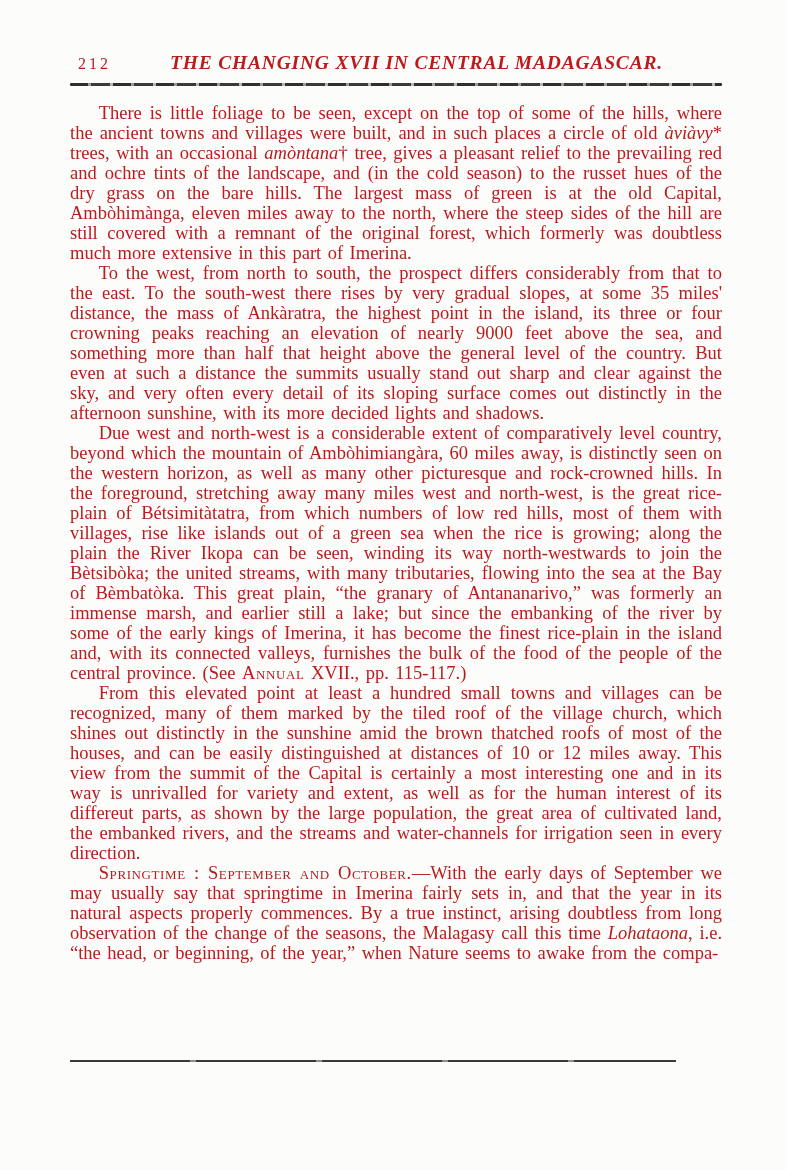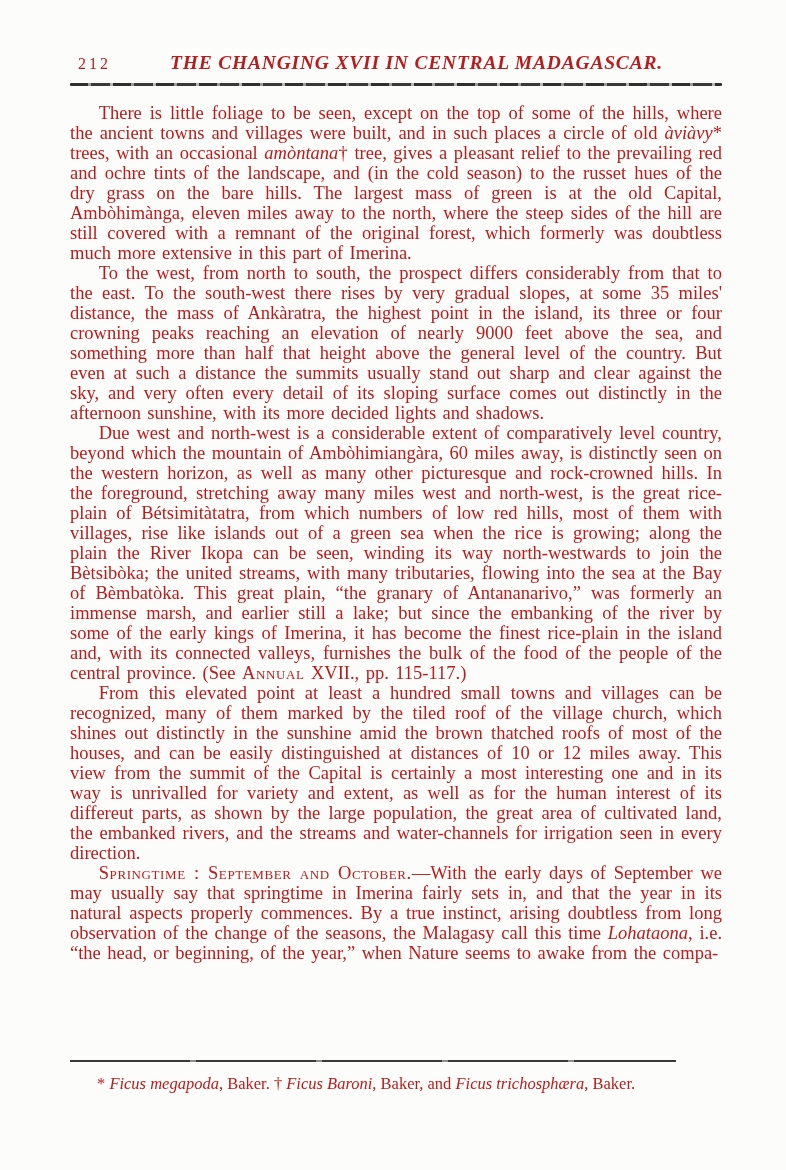--- a/index.html
+++ b/index.html
@@ -108,17 +108,14 @@
         <p class="para"><span>There is little foliage to be seen, except on the top of some of the hills, where the ancient towns and villages were built, and in such places a circle of old </span><span class="run-italic">àviàvy</span><span>* trees, with an occasional </span><span class="run-italic">amòntana</span><span>† tree, gives a pleasant relief to the prevailing red and ochre tints of the landscape, and (in the cold season) to the russet hues of the dry grass on the bare hills.  The largest mass of green is at the old Capital, Ambòhimànga, eleven miles away to the north, where the steep sides of the hill are still covered with a remnant of the original forest, which formerly was doubtless much more extensive in this part of Imerina.</span></p>
         <p class="para"><span>To the west, from north to south, the prospect differs considerably from that to the east.  To the south-west there rises by very gradual slopes, at some 35 miles' distance, the mass of Ankàratra, the highest point in the island, its three or four crowning peaks reaching an elevation of nearly 9000 feet above the sea, and something more than half that height above the general level of the country.  But even at such a distance the summits usually stand out sharp and clear against the sky, and very often every detail of its sloping surface comes out distinctly in the afternoon sunshine, with its more decided lights and shadows.</span></p>
         <p class="para"><span>Due west and north-west is a considerable extent of comparatively level country, beyond which the mountain of Ambòhimiangàra, 60 miles away, is distinctly seen on the western horizon, as well as many other picturesque and rock-crowned hills.  In the foreground, stretching away many miles west and north-west, is the great rice-plain of Bétsimitàtatra, from which numbers of low red hills, most of them with villages, rise like islands out of a green sea when the rice is growing; along the plain the River Ikopa can be seen, winding its way north-westwards to join the Bètsibòka; the united streams, with many tributaries, flowing into the sea at the Bay of Bèmbatòka.  This great plain, “the granary of Antananarivo,” was formerly an immense marsh, and earlier still a lake;  but since the embanking of the river by some of the early kings of Imerina, it has become the finest rice-plain in the island and, with its connected valleys, furnishes the bulk of the food of the people of the central province.  (See </span><span class="run-smallcaps">Annual</span><span> XVII., pp. 115-117.)</span></p>
         <p class="para"><span>From this elevated point at least a hundred small towns and villages can be recognized, many of them marked by the tiled roof of the village church, which shines out distinctly in the sunshine amid the brown thatched roofs of most of the houses, and can be easily distinguished at distances of 10 or 12 miles away.  This view from the summit of the Capital is certainly a most interesting one and in its way is unrivalled for variety and extent, as well as for the human interest of its differeut parts, as shown by the large population, the great area of cultivated land, the embanked rivers, and the streams and water-channels for irrigation seen in every direction.</span></p>
         <p class="para"><span class="run-smallcaps">Springtime : September and October.</span><span>—With the early days of September we may usually say that springtime in Imerina fairly sets in, and that the year in its natural aspects properly commences.  By a true instinct, arising doubtless from long observation of the change of the seasons, the Malagasy call this time </span><span class="run-italic">Lohataona</span><span>, i.e. “the head, or beginning, of the year,” when Nature seems to awake from the compa-</span></p>
       </div>
   </div>
 
   <div class="footnote">
     <div class="foot-rule"></div>
-    <div class="footnote-text">
-        <p class="para"><span>* </span><span class="run-italic">Ficus megapoda</span><span>, Baker.   † </span><span class="run-italic">Ficus Baroni</span><span>, Baker, and </span><span class="run-italic">Ficus trichosphæra</span><span>, Baker.</span></p>
-      </div>
   </div>
 </div>
 
 </body></html>

